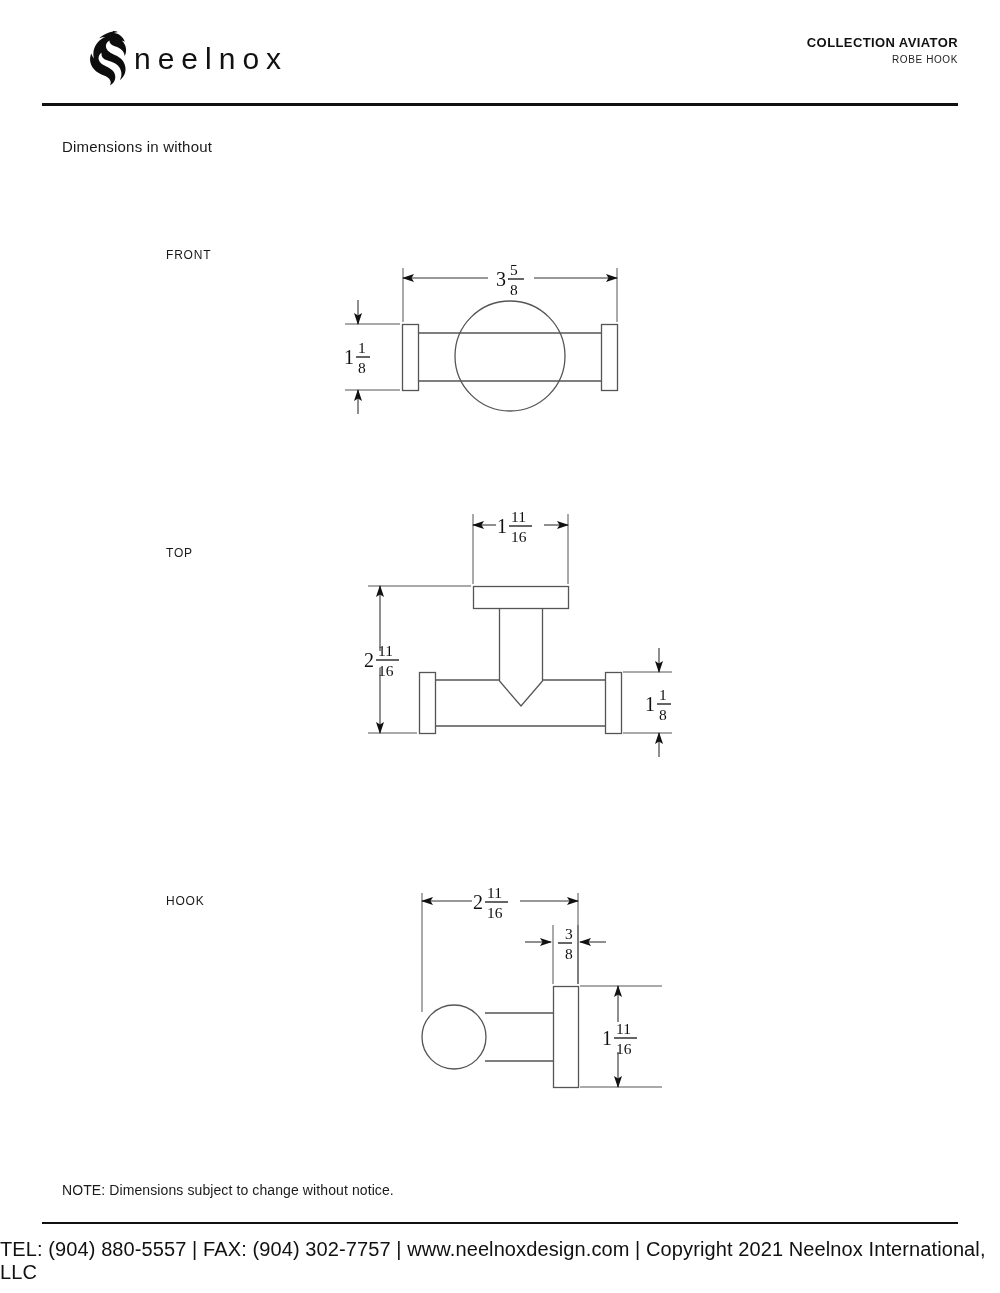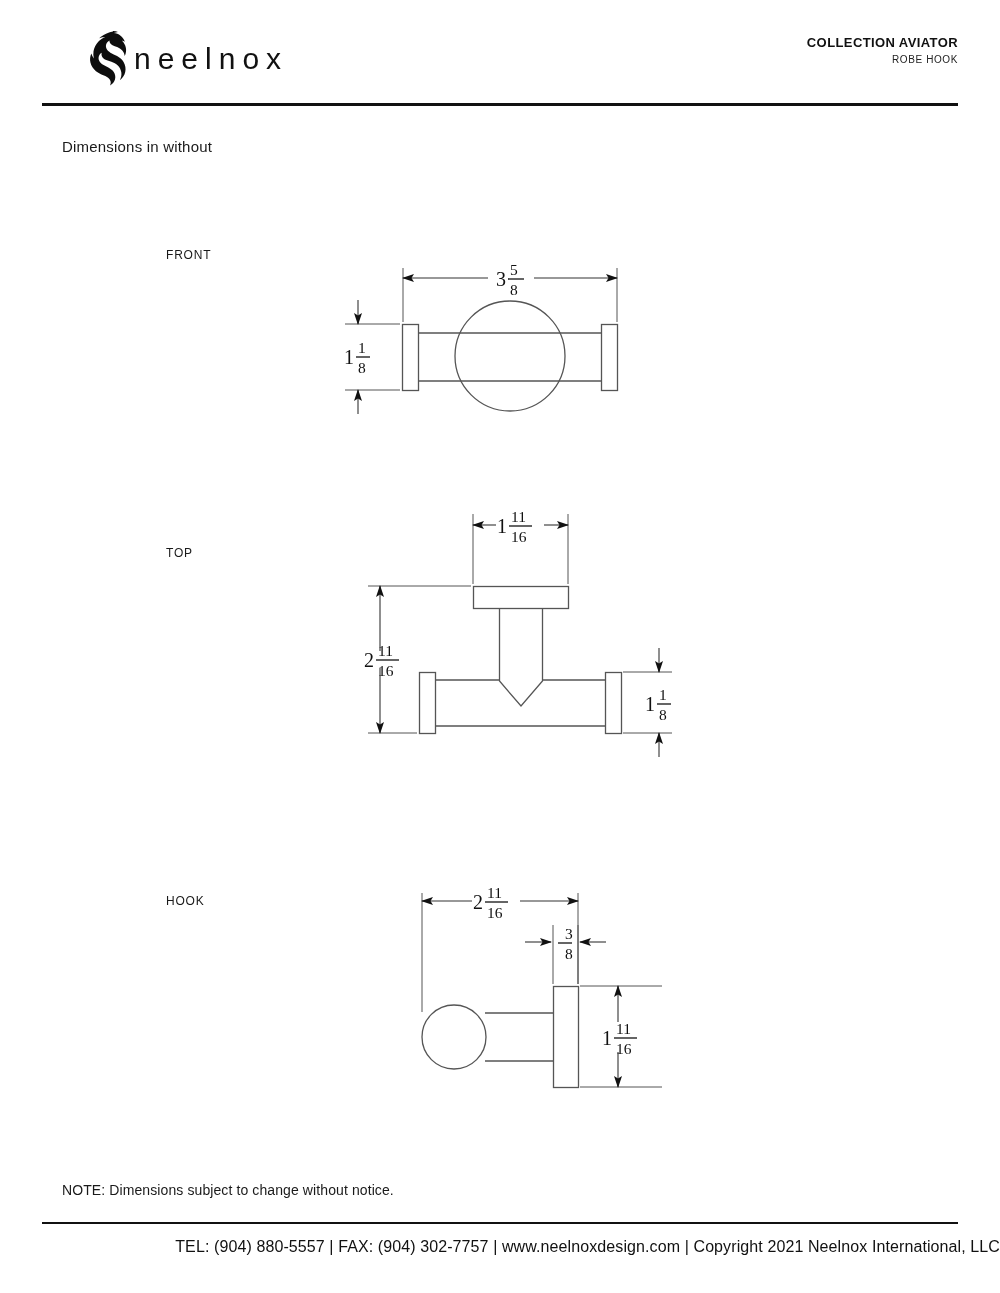--- a/index.html
+++ b/index.html
@@ -117,22 +117,22 @@
     top: 1222px;
     width: 916px;
     height: 2px;
     background: #111;
   }
   .footer-text {
     position: absolute;
     left: 0;
     top: 1238px;
     width: 1000px;
-    text-align: right;
-    font-size: 16px;
+    text-align: left;
+    font-size: 20px;
     color: #111;
     letter-spacing: 0.1px;
   }
 </style>
 </head>
 <body>
 
 <div class="page">
 
   <div class="header">

